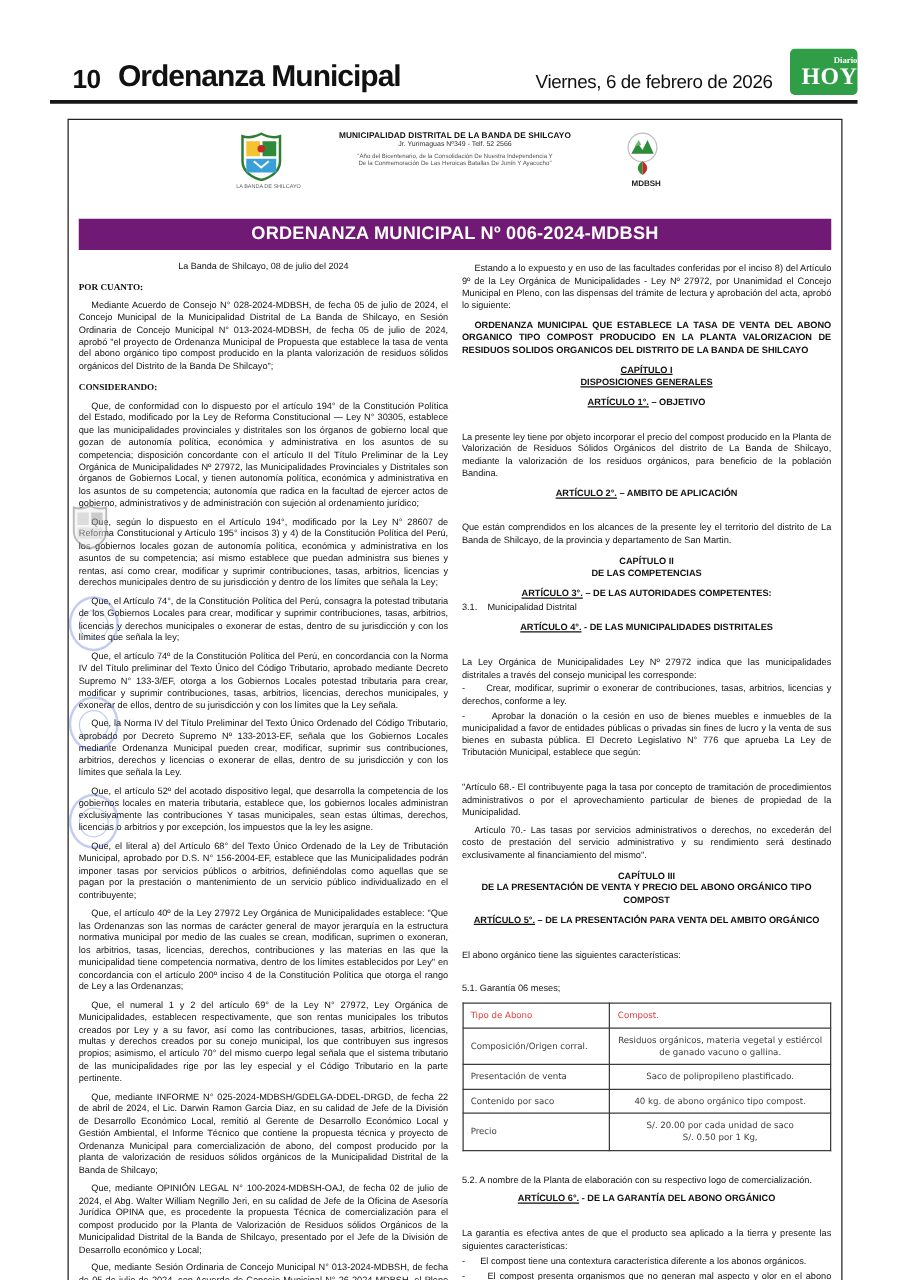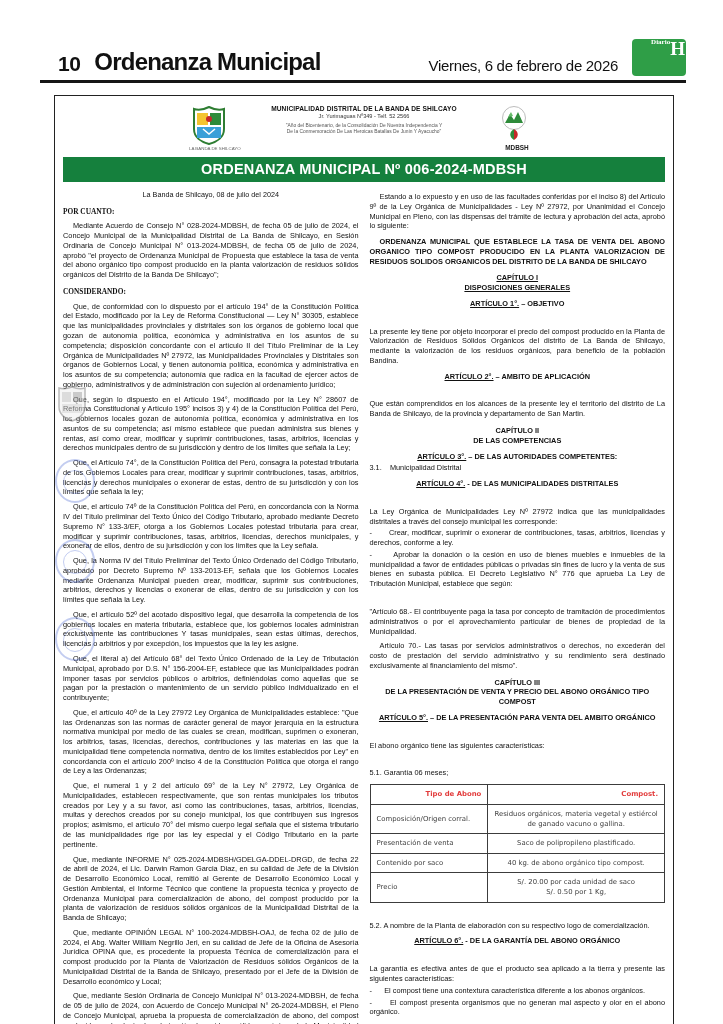--- a/index.html
+++ b/index.html
@@ -6,39 +6,39 @@
   html,body { width:723px; height:1024px; background:#fff; overflow:hidden;
               font-family:"Liberation Sans", sans-serif; color:#111; }
   .page { position:relative; width:723px; height:1024px; padding:34px 37px 0 40px; }
 
   
   .masthead { display:flex; align-items:flex-end; gap:14px; height:42px; }
   .pgnum { font-size:21px; font-weight:bold; letter-spacing:-0.5px; padding-left:18px; }
   .section-title { font-size:24px; font-weight:bold; letter-spacing:-0.8px; }
   .issue-date { margin-left:auto; font-size:15px; font-weight:normal; padding-bottom:2px; letter-spacing:-0.3px; }
   .hoy-logo { width:54px; height:37px; border-radius:4px; background:#2f9e47;
-              display:flex; flex-direction:row; align-items:flex-start; justify-content:center; line-height:1;padding-left:48px; }
+              display:flex; flex-direction:column; align-items:flex-end; justify-content:center; line-height:1; }
   .hoy-top { color:#fff; font-size:7px; font-weight:bold; font-family:"Liberation Serif", serif; }
   .hoy-main { color:#fff; font-size:19px; font-weight:bold; font-family:"Liberation Serif", serif; letter-spacing:0.5px; }
   .rule { height:3px; background:#161616; margin-top:4px; }
 
   
   .doc-box { border:1.6px solid #222; margin:12px 12px 0 14px; padding:7px 8px 10px 8px; position:relative; background:#fff; }
 
   .letterhead { display:flex; justify-content:center; align-items:flex-start; gap:12px; padding:2px 0 4px; }
   .lh-center { width:238px; text-align:center; }
   .lh-name { font-size:6.6px; font-weight:bold; letter-spacing:0.1px; }
   .lh-addr { font-size:5.6px; color:#333; margin-top:1px; }
   .lh-motto { font-size:4.9px; color:#555; margin-top:4px; line-height:1.25; }
   .lh-logo { width:44px; text-align:center; }
   .lh-caption { font-size:4.4px; color:#666; margin-top:1px; white-space:nowrap; }
   .mdbsh-caption { font-size:6.4px; font-weight:bold; color:#222; margin-top:1px; }
 
-  .title-banner { background:#15803d; color:#fff; text-align:center; font-size:14.5px; font-weight:bold;
-                  padding:4px 0 5px; letter-spacing:0.2px; margin:2px 0 5px; }
+  .title-banner { background:#701a75; color:#fff; text-align:center; font-size:14.5px; font-weight:bold;
+                  padding:4px 0 5px; letter-spacing:0.2px; margin:20px 0 5px; }
   .dateline { text-align:center; font-size:7.2px; margin:3px 0 4px; }
 
   .columns { display:flex; gap:11px; font-size:7.35px; line-height:1.33; text-align:justify; }
   .col { flex:1; position:relative; }
   .p   { margin-top:5px; text-indent:10px; }
   .np  { margin-top:18px; }
   .h   { margin-top:7px; font-weight:bold;font-family:Liberation Serif, serif; }
   .pb  { margin-top:6px; font-weight:bold; text-indent:10px; }
   .cap { margin:7px 0 1px; text-align:center; font-weight:bold; }
   .u   { text-decoration:underline; }
@@ -48,21 +48,21 @@
   
   .stamp { position:absolute; left:-8px; opacity:0.30; pointer-events:none; }
   .stamp-blue { width:40px; height:44px; border:2px solid #3b5bd0; border-radius:50%; }
   .stamp-blue::after { content:""; display:block; margin:9px auto; width:22px; height:22px;
                        border:1.5px solid #3b5bd0; border-radius:50%; }
   .stamp-gray { filter:grayscale(1); opacity:0.5; }
 
   
   .tbl { width:100%; border-collapse:collapse; margin:6px 0 2px; font-family:"DejaVu Sans", sans-serif; }
   .tbl td, .tbl th { border:1.1px solid #3c3c3c; padding:4px 6px; font-size:6.9px; line-height:1.5; }
-  .tbl th { color:#e23b3b; font-weight:bold; text-align:right; }
+  .tbl th { color:#e23b3b; font-weight:normal; text-align:left; }
   .tbl td.lab { text-align:left; color:#3d3d3d; width:40%; }
   .tbl td.val { text-align:center; color:#3d3d3d; }
 
   svg { display:block; }
 </style>
 </head>
 <body>
 
 <div class="page">
 

